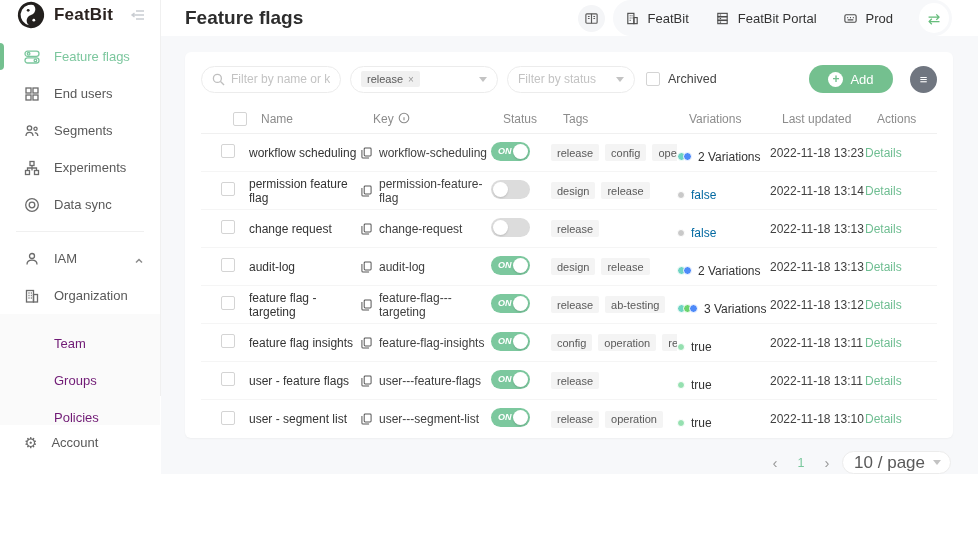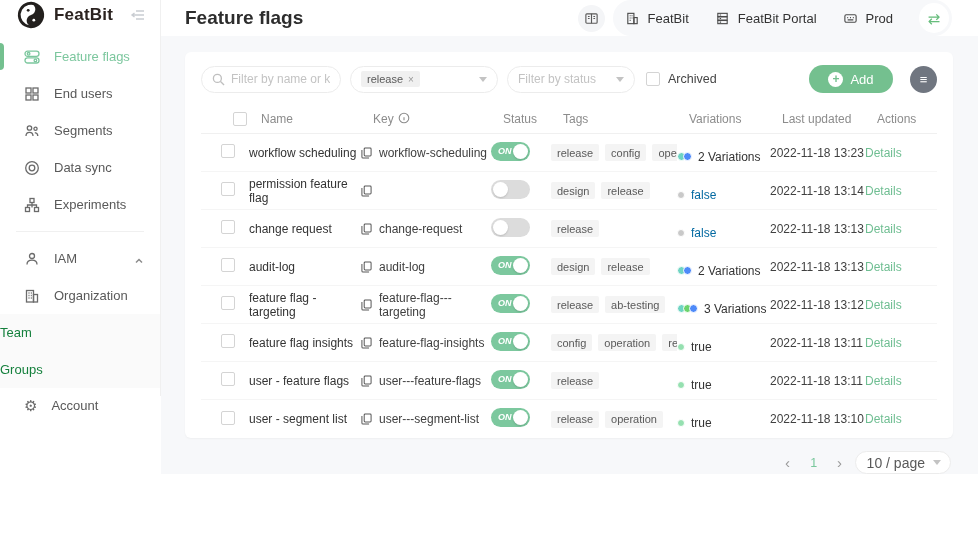--- a/index.html
+++ b/index.html
@@ -17,21 +17,21 @@
   .nav-item { height:37px; display:flex; align-items:center; padding-left:24px; gap:14px; color:#595959; cursor:pointer; position:relative; }
   .nav-item .ico { width:16px; height:16px; display:flex; align-items:center; justify-content:center; }
   .nav-item svg { stroke:#6b6b6b; fill:none; stroke-width:1.3; }
   .nav-item.active { color:#7cc79e; }
   .nav-item.active svg { stroke:#7cc79e; }
   .active-bar { position:absolute; left:0; top:5px; width:4px; height:27px; border-radius:0 4px 4px 0; background:#74c08f; }
   .nav-divider { height:1px; background:#f0f0f0; margin:8px 16px; }
   .chev-up { margin-left:auto; margin-right:16px; width:10px; height:10px; }
   .chev-up svg { stroke:#8c8c8c; fill:none; stroke-width:1.5; }
   .submenu { background:#fafafa; }
-  .submenu-item { height:37px; display:flex; align-items:center; color:#15803d; cursor:pointer; }
+  .submenu-item { height:37px; display:flex; align-items:flex-end; padding-left:54px; color:#701a75; cursor:pointer; }
   .sidebar-spacer { flex:1; }
   .bottom-divider { height:1px; background:#f0f0f0; margin:0 16px 10px; }
   .account-row { height:46px; display:flex; align-items:center; padding-left:24px; gap:14px; color:#595959; cursor:pointer; }
   .gear-glyph { font-size:15px; color:#6b6b6b; line-height:1; }
 
   
   .main { flex:1; display:flex; flex-direction:column; min-width:0; }
   .topbar { height:50px; background:#fff; display:flex; align-items:center; padding:0 26px 0 24px; }
   .page-title { font-size:19px; font-weight:bold; color:#2d2d2d; }
   .topbar-right { margin-left:auto; display:flex; align-items:center; gap:8px; }
@@ -91,21 +91,21 @@
   .dot + .dot { margin-left:-3px; }
   .dots.single .dot { width:8px; height:8px; }
   .var-text.muted { color:#0369a1; }
   .c-upd { color:#404040; }
   .details-link { color:#6fbe92; cursor:pointer; text-decoration:none; }
 
   
   .pagination-row { display:flex; justify-content:flex-end; align-items:center; padding:13px 2px 0 0; gap:4px; }
   .pg-arrow { width:22px; height:22px; display:flex; align-items:center; justify-content:center; color:#999; font-size:15px; cursor:pointer; }
   .pg-page { width:22px; height:22px; display:flex; align-items:center; justify-content:center; color:#79c79c; font-size:12.5px; cursor:pointer; }
-  .pg-size { height:23px; border:1px solid #ececec; border-radius:12px; background:#fff; display:flex; align-items:center; gap:8px; padding:0 9px 0 11px; font-size:14px; color:#595959; cursor:pointer; }
+  .pg-size { height:23px; border:1px solid #ececec; border-radius:12px; background:#fff; display:flex; align-items:center; gap:8px; padding:0 9px 0 11px; font-size:17px; color:#595959; cursor:pointer; }
 </style>
 </head>
 <body>
 
 <div class="app">
 
   <div class="sidebar">
     <div class="logo-row">
       <svg class="logo-mark" viewBox="0 0 32 32">
         <circle cx="16" cy="16" r="12.5" fill="none" stroke="#23201e" stroke-width="3" transform="rotate(-15 16 16)"></circle>
@@ -150,37 +150,37 @@
               <path d="M2 13c0-2.3 1.6-3.6 3.5-3.6S9 10.7 9 13"></path>
               <circle cx="11.5" cy="5.8" r="1.6"></circle>
               <path d="M10.8 9.6c1.8.2 3 1.5 3 3.4"></path>
             </svg>
         </span>
         <span>Segments</span>
       </div>
       <div class="nav-item">
         <span class="ico">
           <svg width="16" height="16" viewBox="0 0 16 16">
-              <circle cx="8" cy="8" r="6.3"></circle>
-              <circle cx="8" cy="8" r="2.8"></circle>
-            </svg>
-        </span>
-        <span>Data sync</span>
-      </div>
-      <div class="nav-item">
-        <span class="ico">
-          <svg width="16" height="16" viewBox="0 0 16 16">
               <rect x="6" y="1.5" width="4" height="4"></rect>
               <rect x="1.5" y="10.5" width="4" height="4"></rect>
               <rect x="10.5" y="10.5" width="4" height="4"></rect>
               <path d="M8 5.5V8M3.5 10.5V8h9v2.5M8 8v2.5"></path>
             </svg>
         </span>
         <span>Experiments</span>
       </div>
+      <div class="nav-item">
+        <span class="ico">
+          <svg width="16" height="16" viewBox="0 0 16 16">
+              <circle cx="8" cy="8" r="6.3"></circle>
+              <circle cx="8" cy="8" r="2.8"></circle>
+            </svg>
+        </span>
+        <span>Data sync</span>
+      </div>
       <div class="nav-divider"></div>
       <div class="nav-item">
         <span class="ico">
           <svg width="16" height="16" viewBox="0 0 16 16">
               <circle cx="8" cy="5" r="2.5"></circle>
               <path d="M3 13.5c0-3 2.2-4.4 5-4.4s5 1.4 5 4.4"></path>
             </svg>
         </span>
         <span>IAM</span>
         <span class="chev-up">
@@ -198,20 +198,23 @@
             </svg>
         </span>
         <span>Organization</span>
       </div>
       <div class="submenu">
         <div class="submenu-item">
             <span>Team</span>
           </div>
         <div class="submenu-item">
             <span>Groups</span>
+          </div>
+        <div class="submenu-item">
+            <span>Policies</span>
           </div>
       </div>
     </div>
 
     <div class="sidebar-spacer"></div>
     <div class="bottom-divider"></div>
     <div class="account-row">
       <span class="gear-glyph">⚙</span>
       <span>Account</span>
     </div>
@@ -349,20 +352,21 @@
   <div class="trow">
     <div><span class="checkbox"></span></div>
     <div class="c-name"><span class="name-text">permission feature flag</span></div>
     <div class="c-key">
       <span class="copy-icon">
         <svg width="11" height="12" viewBox="0 0 12 13">
                     <rect x="3.5" y="1" width="7.5" height="8.8" rx="1"></rect>
                     <path d="M8.8 12H2.2a1.2 1.2 0 0 1-1.2-1.2V3.2"></path>
                   </svg>
       </span>
+      <span class="key-text">permission-feature-flag</span>
     </div>
     <div><span class="toggle off"><span class="knob"></span><span class="tg-label">OFF</span></span></div>
     <div class="c-tags">
                 <span class="chip">design</span>
                 <span class="chip">release</span>
               </div>
     <div class="c-var">
       <span class="dots single">
                   <span class="dot" style="background: rgb(201, 201, 201);"></span>
                 </span>

